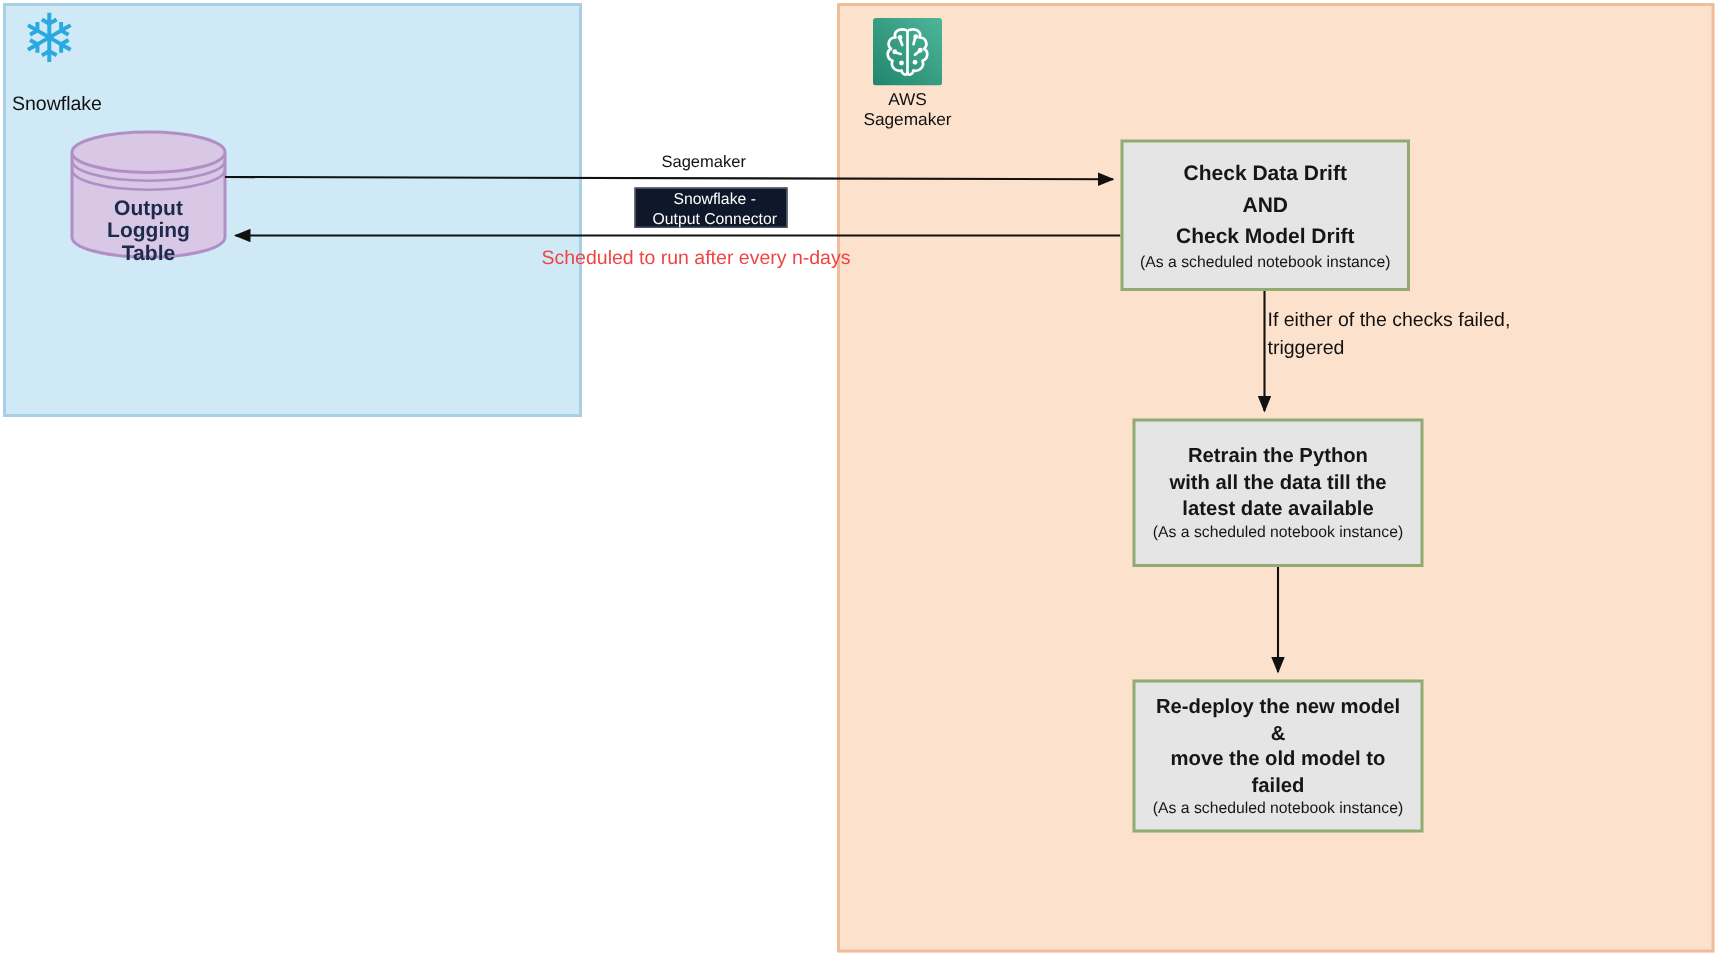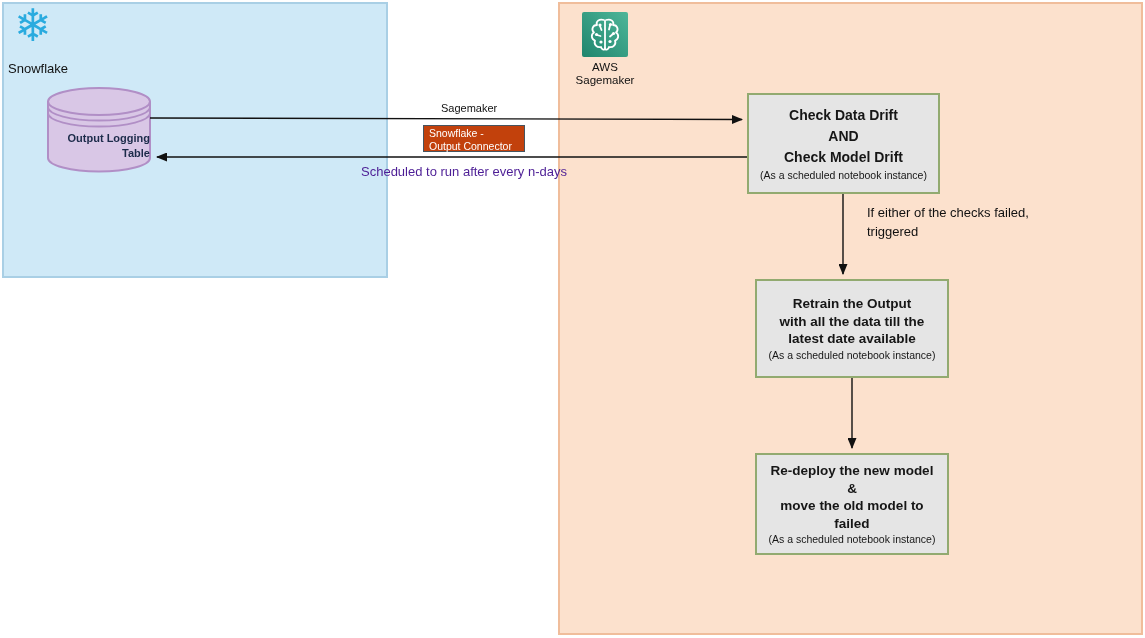--- a/index.html
+++ b/index.html
@@ -35,22 +35,22 @@
   }
   .snowflake-title {
     position: absolute;
     left: 8px; top: 61px;
     font-size: 13px;
     color: #111111;
   }
   .cyl-label {
     position: absolute;
     left: 48px; top: 131px; width: 102px;
-    text-align: right;
-    font-size: 11px;
+    text-align: center;
+    font-size: 14px;
     font-weight: bold;
     line-height: 15px;
     color: #1c2b4a;
   }
   .sagemaker-icon {
     position: absolute;
     left: 582px; top: 12px; width: 46px; height: 45px;
   }
   .sagemaker-title {
     position: absolute;
@@ -90,40 +90,40 @@
   }
   .lbl-retraining {
     position: absolute;
     left: 441px; top: 102px;
     font-size: 11px;
     color: #111111;
   }
   .connector {
     position: absolute;
     left: 423px; top: 125px; width: 102px; height: 27px;
-    background: #c2410c;
+    background: #0f172a;
     border: 1px solid #47545f;
     color: #ffffff;
     font-size: 10.5px;
     line-height: 12.5px;
     padding: 1px 0 0 5px;
+    text-align: center;
   }
   .lbl-schedule {
     position: absolute;
     left: 361px; top: 164px;
     font-size: 13px;
-    color: #4c1d95;
+    color: #ef4444;
   }
   .lbl-trigger {
     position: absolute;
     left: 845px; top: 204px;
     font-size: 13px;
     line-height: 18.5px;
     color: #111111;
-    padding-left: 22px;
   }
   .overlay-svg {
     position: absolute;
     left: 0; top: 0;
     width: 1145px; height: 638px;
     pointer-events: none;
   }
 </style>
 </head>
 <body>
@@ -213,21 +213,21 @@
   </div>
 
   <div class="node node-check">
     <div class="node-line">Check Data Drift</div>
     <div class="node-line">AND</div>
     <div class="node-line">Check Model Drift</div>
     <div class="node-sub">(As a scheduled notebook instance)</div>
   </div>
 
   <div class="node node-retrain">
-    <div class="node-line">Retrain the Output</div>
+    <div class="node-line">Retrain the Python</div>
     <div class="node-line">with all the data till the</div>
     <div class="node-line">latest date available</div>
     <div class="node-sub">(As a scheduled notebook instance)</div>
   </div>
 
   <div class="node node-deploy">
     <div class="node-line">Re-deploy the new model</div>
     <div class="node-line">&amp;</div>
     <div class="node-line">move the old model to</div>
     <div class="node-line">failed</div>

